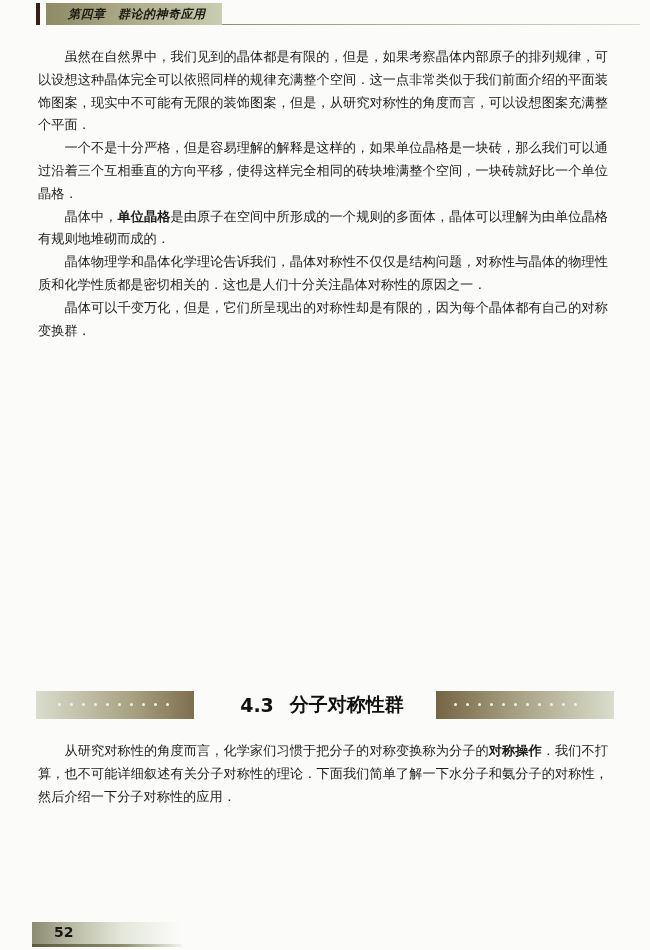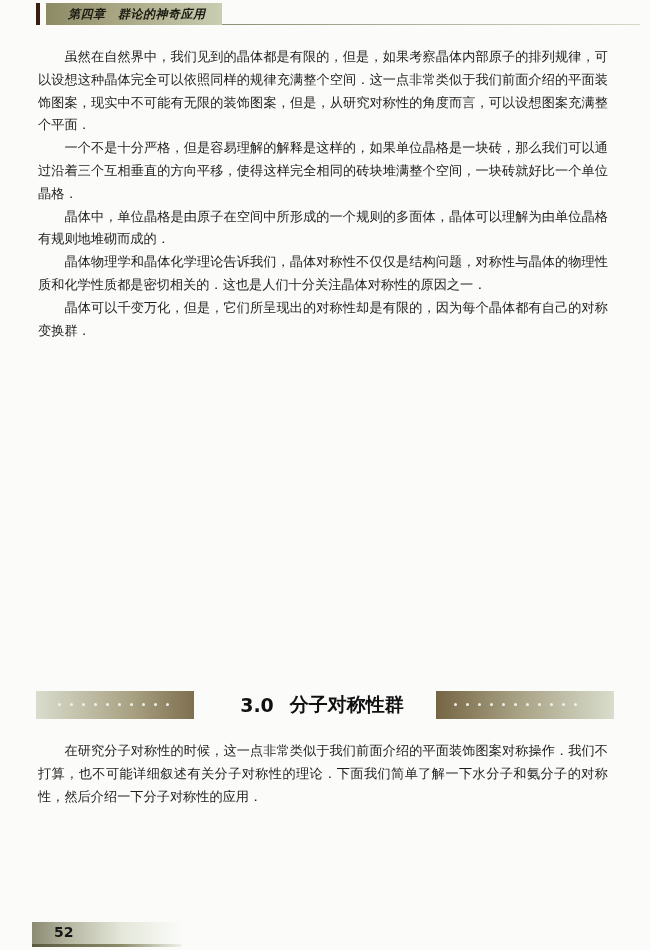--- a/index.html
+++ b/index.html
@@ -28,21 +28,21 @@
   }
   .header-line {
     position: absolute; left: 186px; top: 21px; right: 0; height: 1px;
     background: linear-gradient(90deg, #8e8f76, #d6d8cc);
   }
   .body-text {
     position: absolute; left: 38px; width: 570px;
     font-size: 13.2px; line-height: 22.8px; text-align: justify;
   }
   .para { margin: 0; text-indent: 2em; }
-  .b { font-weight: normal; }
+  .b { font-weight: bold; }
   .i { font-style: italic; }
   .section-bar {
     position: absolute; top: 691px; left: 36px; width: 578px; height: 28px;
   }
   .bar-left {
     position: absolute; left: 0; top: 0; width: 158px; height: 28px;
     background: linear-gradient(90deg, #d9ddcd 0%, #a9a283 60%, #7e6f4f 100%);
   }
   .bar-right {
     position: absolute; right: 0; top: 0; width: 178px; height: 28px;
@@ -103,42 +103,42 @@
         <span></span>
         <span></span>
         <span></span>
         <span></span>
         <span></span>
         <span></span>
         <span></span>
     </div>
   </div>
   <div class="section-title">
-    <span>3.0</span>
+    <span>4.3</span>
     <span>分子对称性群</span>
   </div>
   <div class="bar-right">
     <div class="dots" style="left:18px;">
       <span></span>
         <span></span>
         <span></span>
         <span></span>
         <span></span>
         <span></span>
         <span></span>
         <span></span>
         <span></span>
         <span></span>
         <span></span>
     </div>
   </div>
 </div>
 
 <div class="body-text" style="top:740px;">
-  <p class="para"><span>在研究分子对称性的时候，这一点非常类似于我们前面介绍的平面装饰图案</span><span class="b">对称操作</span><span>．我们不打算，也不可能详细叙述有关分子对称性的理论．下面我们简单了解一下水分子和氨分子的对称性，然后介绍一下分子对称性的应用．</span></p>
+  <p class="para"><span>从研究对称性的角度而言，化学家们习惯于把分子的对称变换称为分子的</span><span class="b">对称操作</span><span>．我们不打算，也不可能详细叙述有关分子对称性的理论．下面我们简单了解一下水分子和氨分子的对称性，然后介绍一下分子对称性的应用．</span></p>
 </div>
 
 <div class="footer">
   <div class="footer-box">
     <span class="page-number">52</span>
   </div>
   <div class="footer-line"></div>
 </div>
 
 </body></html>

